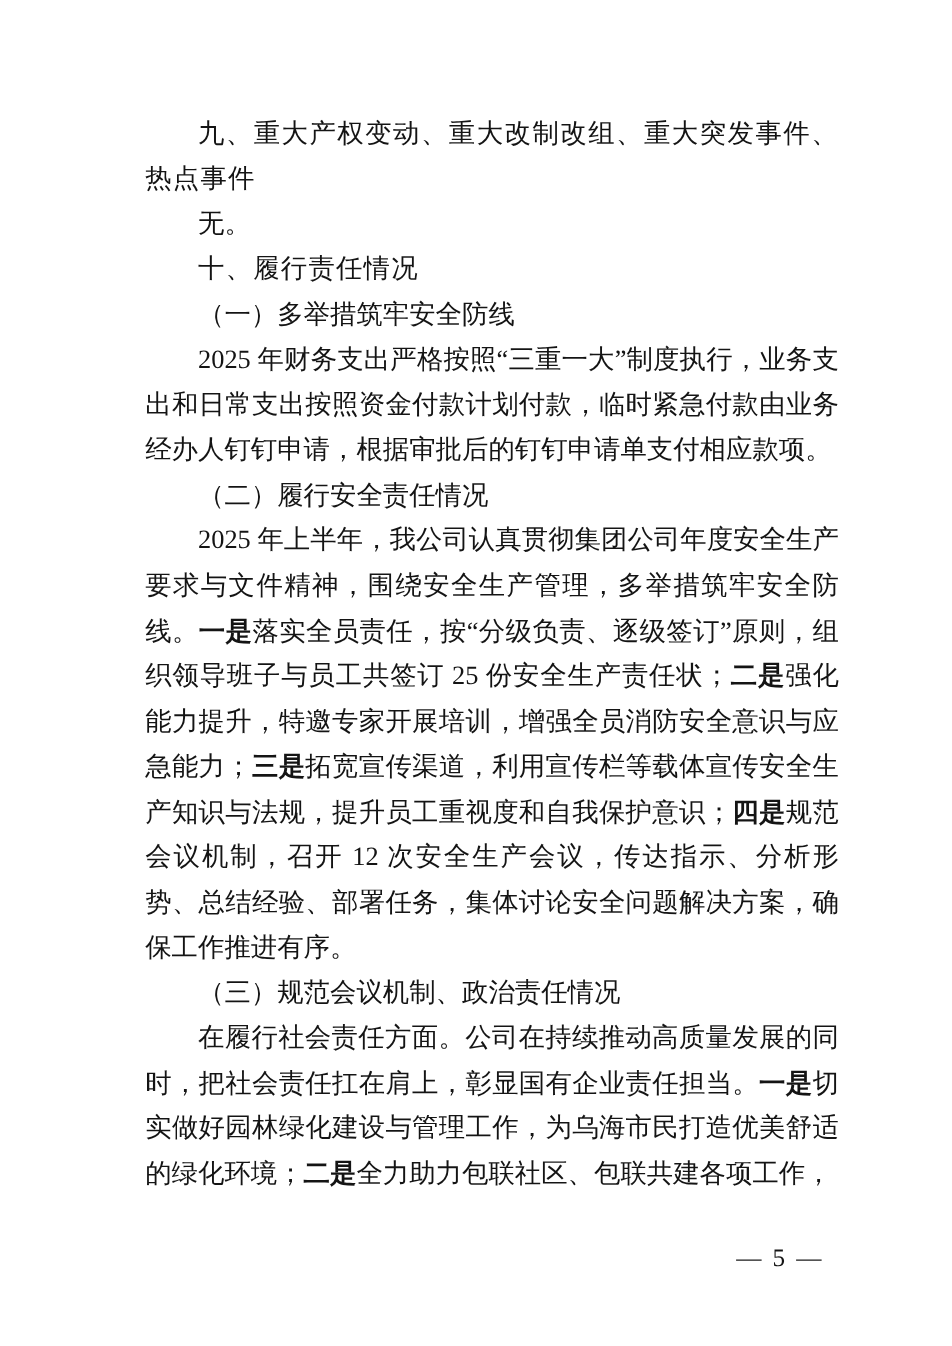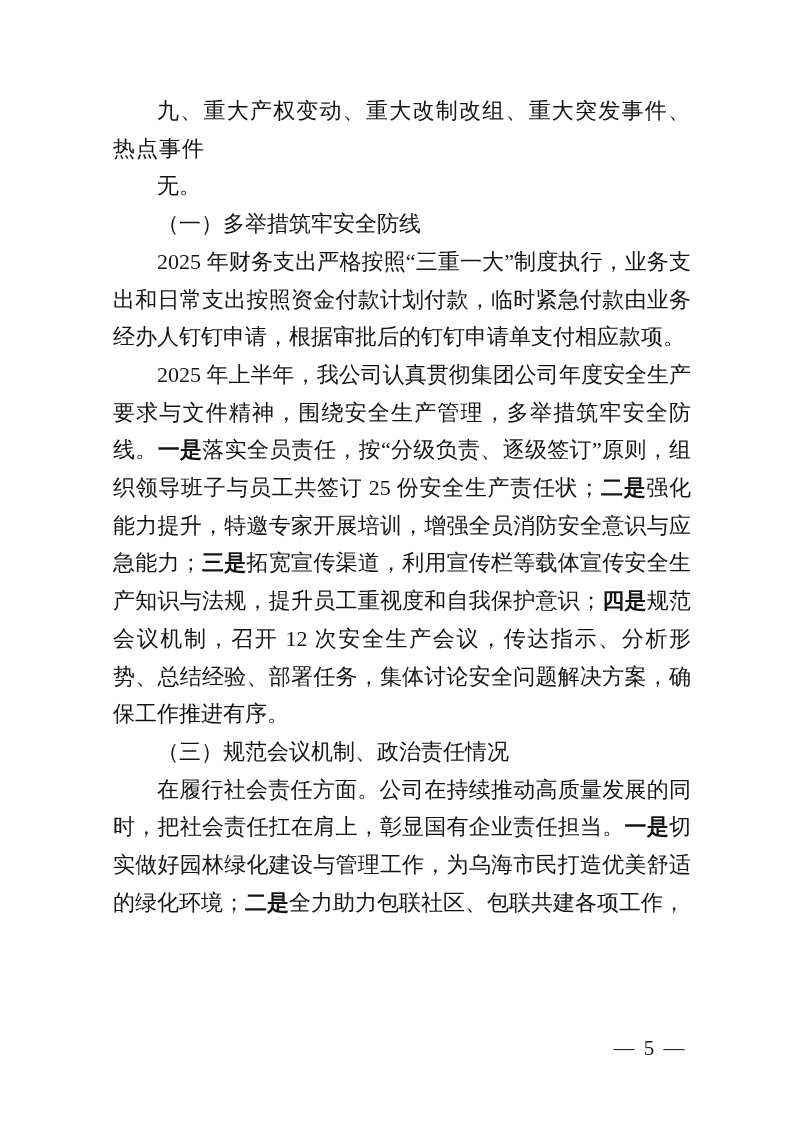--- a/index.html
+++ b/index.html
@@ -9,21 +9,21 @@
   }
   .page {
     position: relative;
     width: 793px;
     height: 1122px;
     background: #ffffff;
     overflow: hidden;
   }
   .content {
     position: absolute;
-    left: 113px;
+    left: 121px;
     top: 92px;
     width: 578px;
     color: #141414;
     font-family: "Liberation Serif", "DejaVu Serif", serif;
     font-size: 22px;
     line-height: 37.7px;
     text-align: justify;
     text-justify: inter-character;
   }
   .content h2, .content h3, .content p {
@@ -61,20 +61,22 @@
     white-space: nowrap;
   }
 </style>
 </head>
 <body>
 
 <div class="page">
   <main class="content">
       <h2 class="heading"><span class="text-run">九、重大产权变动、重大改制改组、重大突发事件、热点事件</span></h2>
       <p class="paragraph"><span class="text-run">无。</span></p>
+      <h2 class="heading"><span class="text-run">十、履行责任情况</span></h2>
       <h3 class="subheading"><span class="text-run">（一）多举措筑牢安全防线</span></h3>
       <p class="paragraph"><span class="text-run">2025 年财务支出严格按照“三重一大”制度执行，业务支出和日常支出按照资金付款计划付款，临时紧急付款由业务经办人钉钉申请，根据审批后的钉钉申请单支付相应款项。</span></p>
+      <h3 class="subheading"><span class="text-run">（二）履行安全责任情况</span></h3>
       <p class="paragraph"><span class="text-run">2025 年上半年，我公司认真贯彻集团公司年度安全生产要求与文件精神，围绕安全生产管理，多举措筑牢安全防线。</span><span class="bold-run">一是</span><span class="text-run">落实全员责任，按“分级负责、逐级签订”原则，组织领导班子与员工共签订 25 份安全生产责任状；</span><span class="bold-run">二是</span><span class="text-run">强化能力提升，特邀专家开展培训，增强全员消防安全意识与应急能力；</span><span class="bold-run">三是</span><span class="text-run">拓宽宣传渠道，利用宣传栏等载体宣传安全生产知识与法规，提升员工重视度和自我保护意识；</span><span class="bold-run">四是</span><span class="text-run">规范会议机制，召开 12 次安全生产会议，传达指示、分析形势、总结经验、部署任务，集体讨论安全问题解决方案，确保工作推进有序。</span></p>
       <h3 class="subheading"><span class="text-run">（三）规范会议机制、政治责任情况</span></h3>
       <p class="paragraph"><span class="text-run">在履行社会责任方面。公司在持续推动高质量发展的同时，把社会责任扛在肩上，彰显国有企业责任担当。</span><span class="bold-run">一是</span><span class="text-run">切实做好园林绿化建设与管理工作，为乌海市民打造优美舒适的绿化环境；</span><span class="bold-run">二是</span><span class="text-run">全力助力包联社区、包联共建各项工作，</span></p>
     </main>
   <div class="page-number">— 5 —</div>
 </div>
 
 </body></html>

